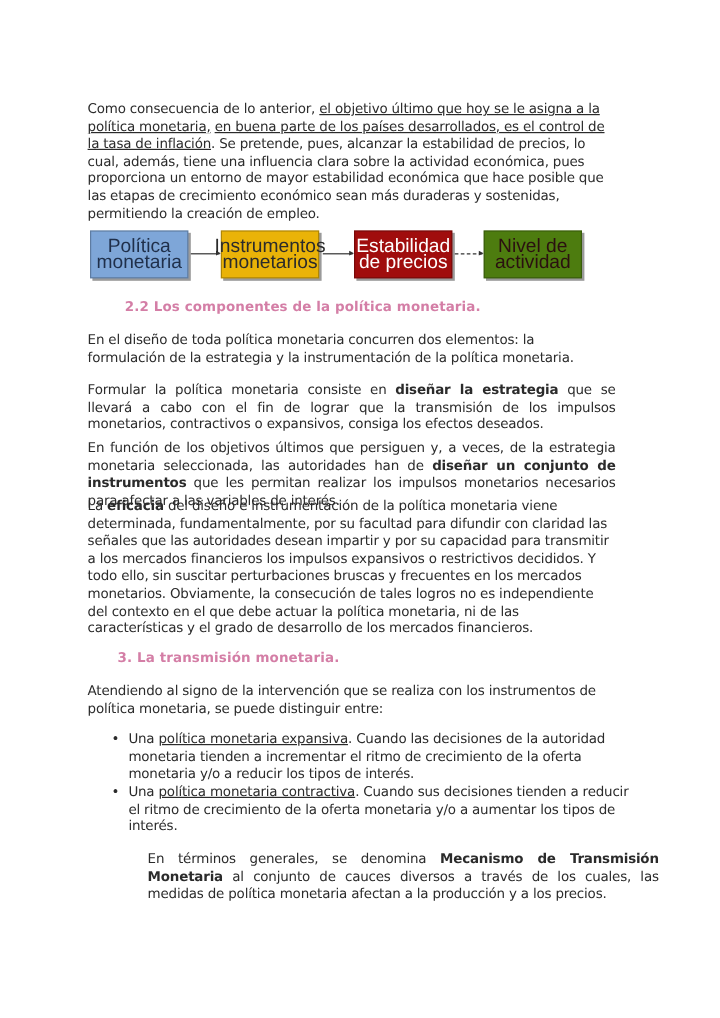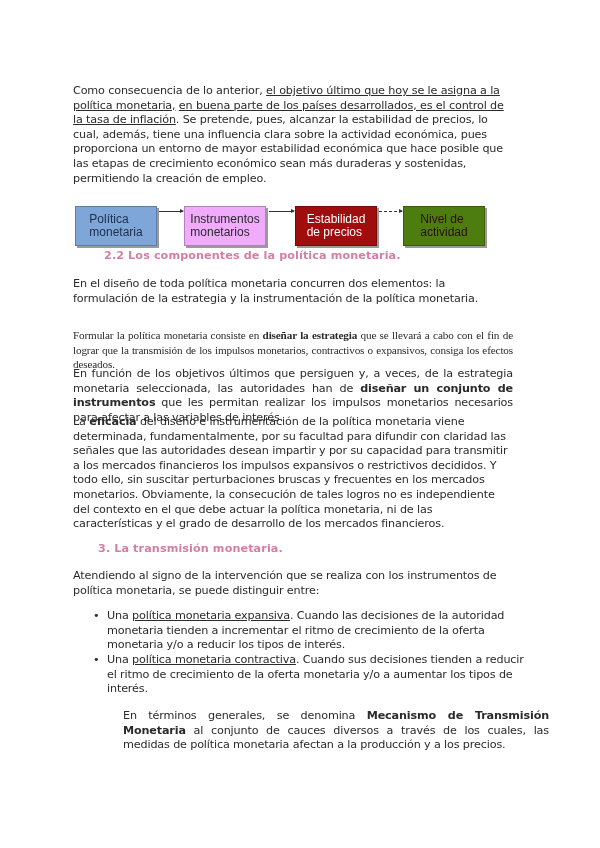--- a/index.html
+++ b/index.html
@@ -5,25 +5,25 @@
     html, body { margin: 0; padding: 0; background: #ffffff; }
     body { width: 600px; height: 848px; position: relative; overflow: hidden;
       font-family: "DejaVu Sans", sans-serif; color: #2b2b2b; }
     .page { position: absolute; left: 0; top: 0; width: 600px; height: 811px; }
     .p { position: absolute; left: 73px; width: 440px; font-size: 11.2px; line-height: 14.6px; margin: 0; letter-spacing: -0.15px; }
     .j { text-align: justify; }
     u { text-decoration: underline; text-underline-offset: 1px; }
     b { font-weight: bold; }
     .h { position: absolute; font-size: 11.2px; color: #d47ea6; margin: 0; letter-spacing: 0.1px; }
     .diagram { position: absolute; left: 73px; top: 190px; width: 440px; height: 46px; }
-    .box { position: absolute; top: 16px; height: 38px; width: 80px; border: 1px solid rgba(0,0,0,0.25);
-      box-shadow: 2px 2px 0 #9a9a9a; display: flex; align-items: center; justify-content: center; 
-      font-family: "Liberation Sans", sans-serif; font-size: 12px; line-height: 13px; }
+    .box { position: absolute; top: 2px; height: 38px; width: 80px; border: 1px solid rgba(0,0,0,0.25);
+      box-shadow: 2px 2px 0 #9a9a9a; display: flex; align-items: center; justify-content: center; text-align: center;
+      font-family: "Liberation Sans", sans-serif; font-size: 16px; line-height: 13px; }
     .b1 { left: 2px; background: #7ea6d8; color: #1f2f4a; }
-    .b2 { left: 111px; background: #f0abfc; color: #2b2b2b; }
+    .b2 { left: 111px; background: #eab308; color: #2b2b2b; }
     .b3 { left: 222px; background: #a00d0d; color: #ffffff; }
     .b4 { left: 330px; background: #4d7c0f; color: #2b1010; }
     .arrow { position: absolute; top: 21px; height: 0; border-top: 1px solid #333; }
     .arrow::after { content: ""; position: absolute; right: -1px; top: -3px; border-left: 4px solid #333; border-top: 2.5px solid transparent; border-bottom: 2.5px solid transparent; }
     .a1 { left: 86px; width: 24px; }
     .a2 { left: 196px; width: 25px; }
     .a3 { left: 306px; width: 23px; border-top: 1px dashed #333; }
     .bullet { position: absolute; left: 93px; width: 420px; font-size: 11.2px; line-height: 14.6px; margin: 0; padding-left: 14px; letter-spacing: -0.15px; }
     .dot { position: absolute; left: 0; top: 0; }
   </style>
@@ -49,21 +49,21 @@
     <div class="arrow a3"></div>
     <div class="box b4">
         <div><span>Nivel de</span><br><span>actividad</span></div>
       </div>
   </div>
 
   <h2 class="h" style="left:104px; top:249px;">2.2  Los componentes de la política monetaria.</h2>
 
   <p class="p" style="top:277px;">En el diseño de toda política monetaria concurren dos elementos: la formulación de la estrategia y la instrumentación de la política monetaria.</p>
 
-  <p class="p j" style="top:328px;font-family:Liberation Serif, serif;"><span>Formular la política monetaria consiste en </span><b>diseñar la estrategia</b><span> que se llevará a cabo con el fin de lograr que la transmisión de los impulsos monetarios, contractivos o expansivos, consiga los efectos deseados.</span></p>
+  <p class="p j" style="top:318px;"><span>Formular la política monetaria consiste en </span><b>diseñar la estrategia</b><span> que se llevará a cabo con el fin de lograr que la transmisión de los impulsos monetarios, contractivos o expansivos, consiga los efectos deseados.</span></p>
 
   <p class="p j" style="top:367px;"><span>En función de los objetivos últimos que persiguen y, a veces, de la estrategia monetaria seleccionada, las autoridades han de </span><b>diseñar un conjunto de instrumentos</b><span> que les permitan realizar los impulsos monetarios necesarios para afectar a las variables de interés.</span></p>
 
   <p class="p" style="top:415px;"><span>La </span><b>eficacia</b><span> del diseño e instrumentación de la política monetaria viene determinada, fundamentalmente, por su facultad para difundir con claridad las señales que las autoridades desean impartir y por su capacidad para transmitir a los mercados financieros los impulsos expansivos o restrictivos decididos. Y todo ello, sin suscitar perturbaciones bruscas y frecuentes en los mercados monetarios. Obviamente, la consecución de tales logros no es independiente del contexto en el que debe actuar la política monetaria, ni de las características y el grado de desarrollo de los mercados financieros.</span></p>
 
   <h2 class="h" style="left:98px; top:542px;text-align:center;">3.  La transmisión monetaria.</h2>
 
   <p class="p" style="top:569px;"> Atendiendo al signo de la intervención que se realiza con los instrumentos de política monetaria, se puede distinguir entre:</p>
 
   <div class="bullet" style="top:609px;"><span class="dot">•</span><span>Una </span><u>política monetaria expansiva</u><span>. Cuando las decisiones de la autoridad monetaria tienden a incrementar el ritmo de crecimiento de la oferta monetaria y/o a reducir los tipos de interés.</span></div>

